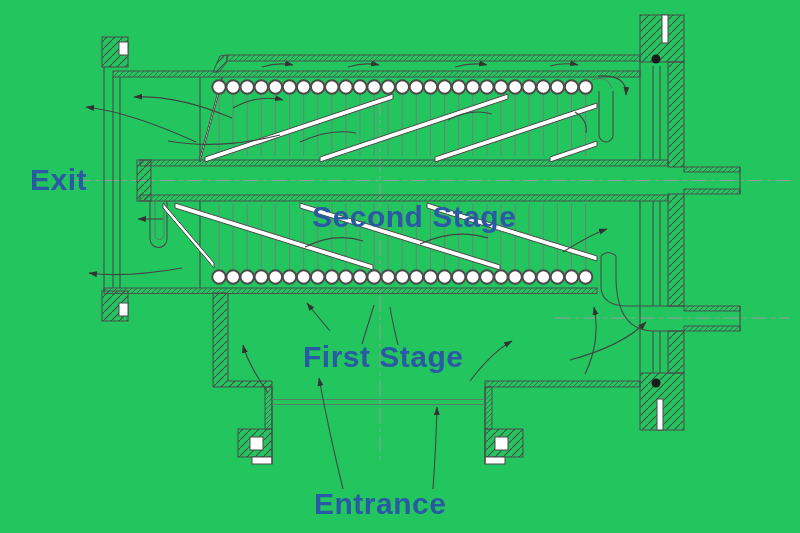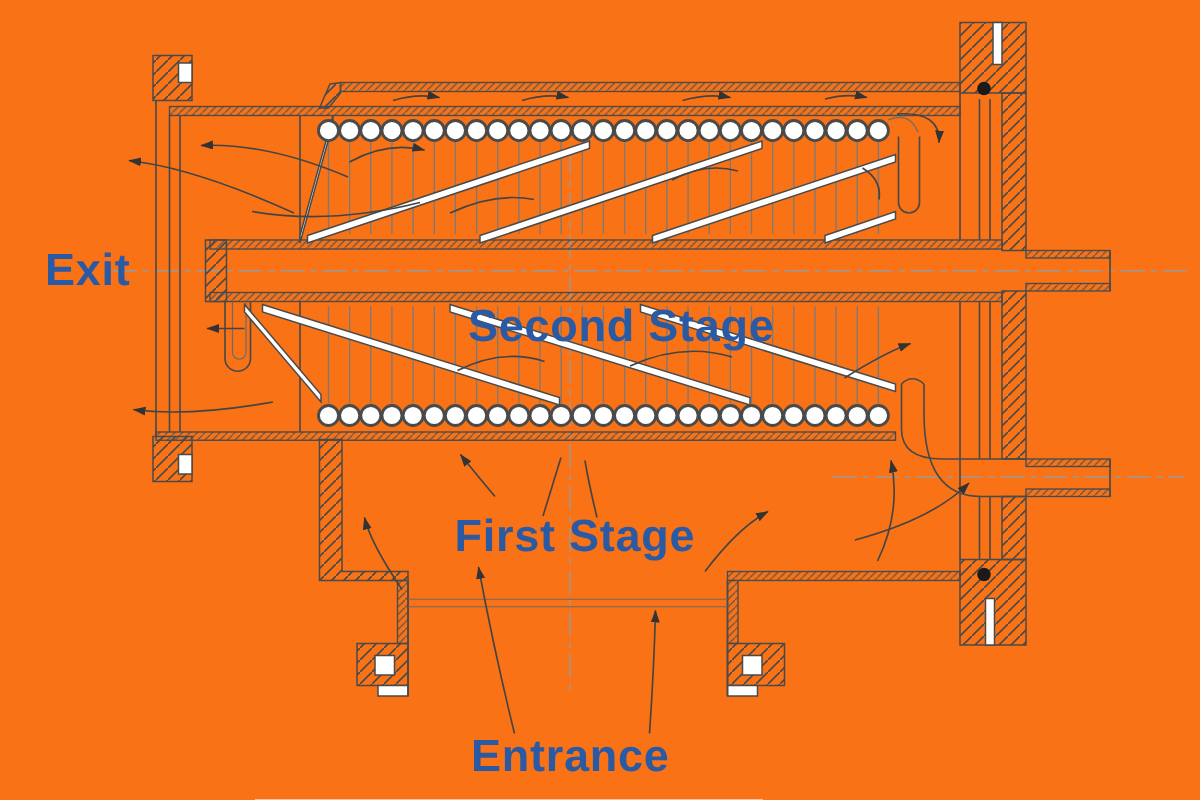--- a/index.html
+++ b/index.html
@@ -1,16 +1,16 @@
 <!DOCTYPE html>
 <html><head>
 <meta charset="utf-8">
 <style>
   html,body{margin:0;padding:0;background:#fff;}
-  .stage{position:relative;width:800px;height:533px;background:#f97316;overflow:hidden;
+  .stage{position:relative;width:800px;height:533px;background:#22c55e;overflow:hidden;
          font-family:"Liberation Sans", sans-serif;}
   svg{display:block}
   .ol{fill:none;stroke:#4a4a4a;stroke-width:1.1}
   .thin{fill:none;stroke:#6a6a6a;stroke-width:.8}
   .vthin{stroke:#7a7a7a;stroke-width:.9}
   .coil{fill:#fff;stroke:#4a4a4a;stroke-width:1.9}
   .vane{fill:#fff;stroke:#4a4a4a;stroke-width:1}
   .arrow{fill:none;stroke:#444;stroke-width:1.1}
   .hatchF{fill:url(#hf);stroke:#4a4a4a;stroke-width:1}
   .hatchB{fill:url(#hb);stroke:#4a4a4a;stroke-width:.9}

